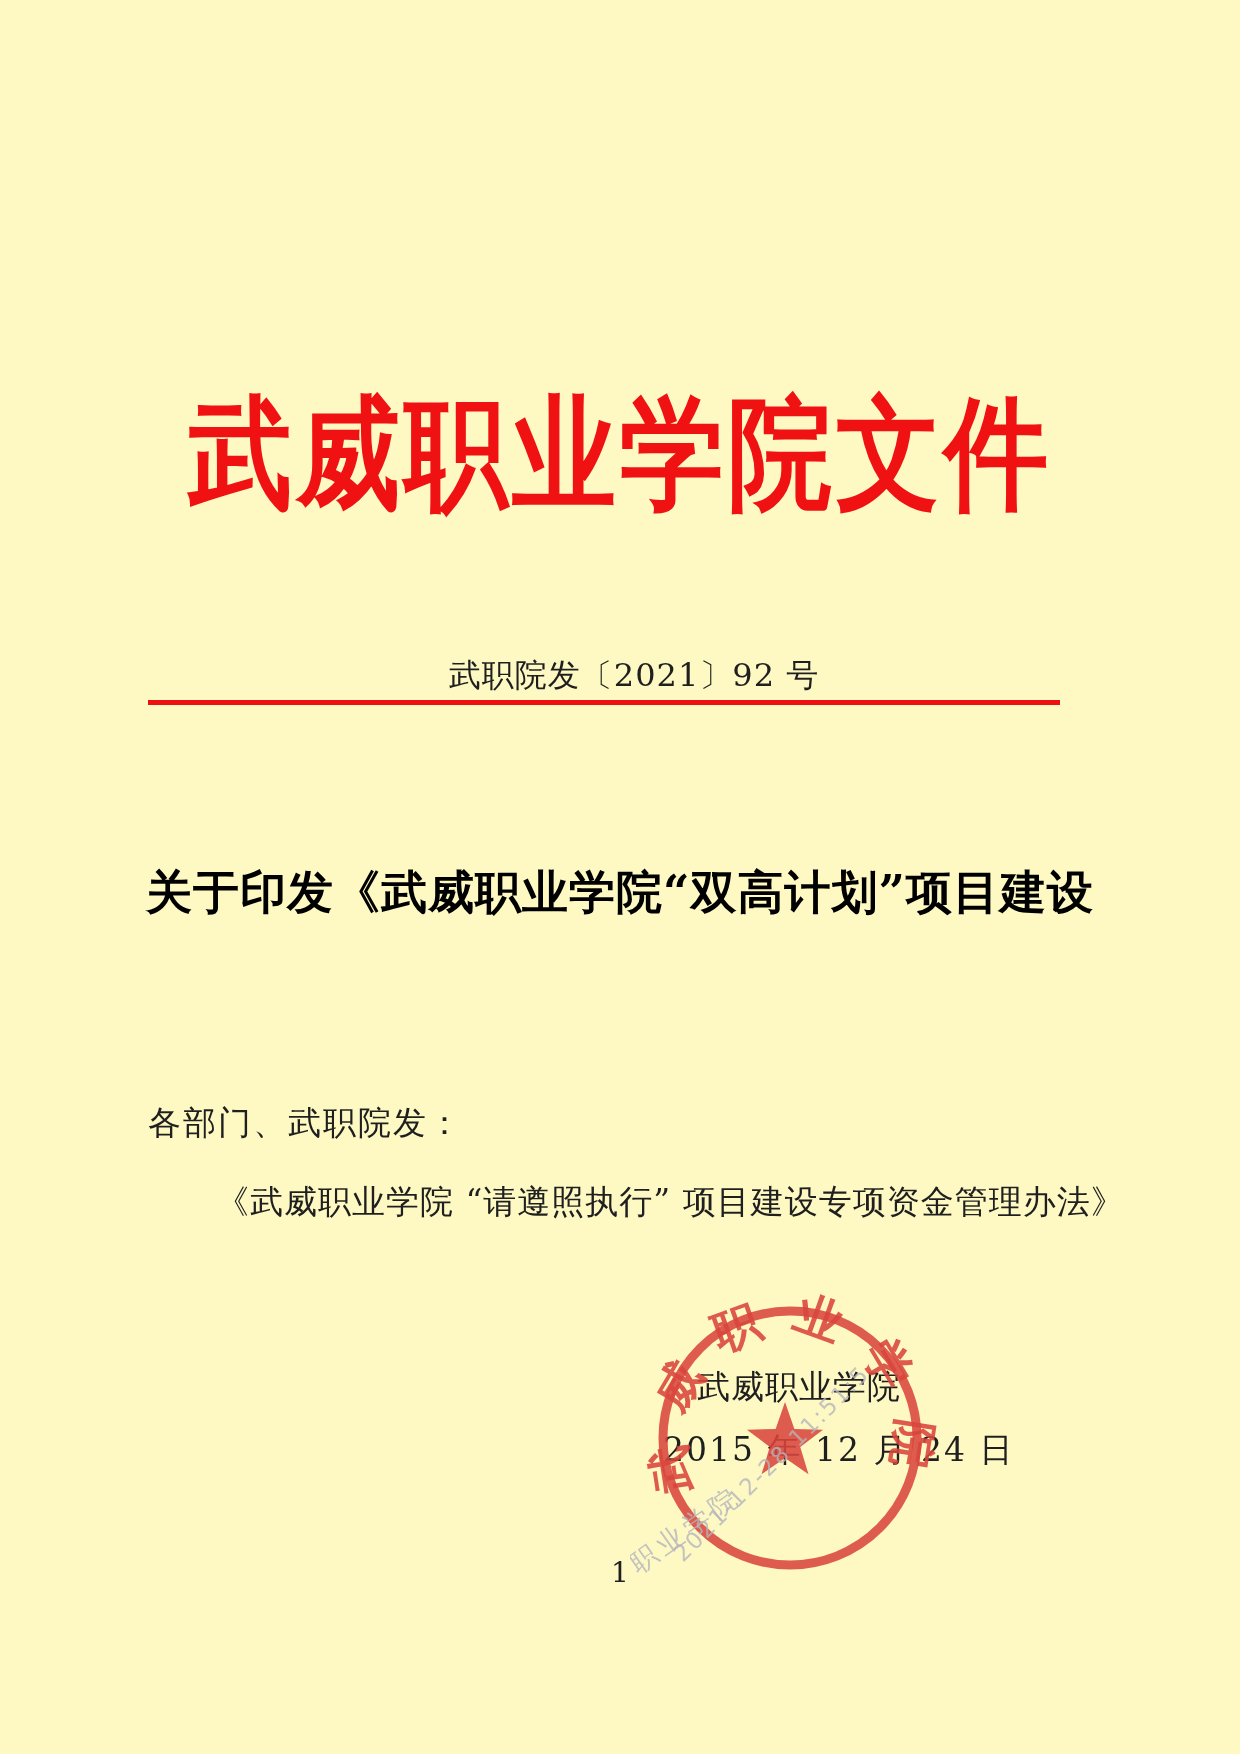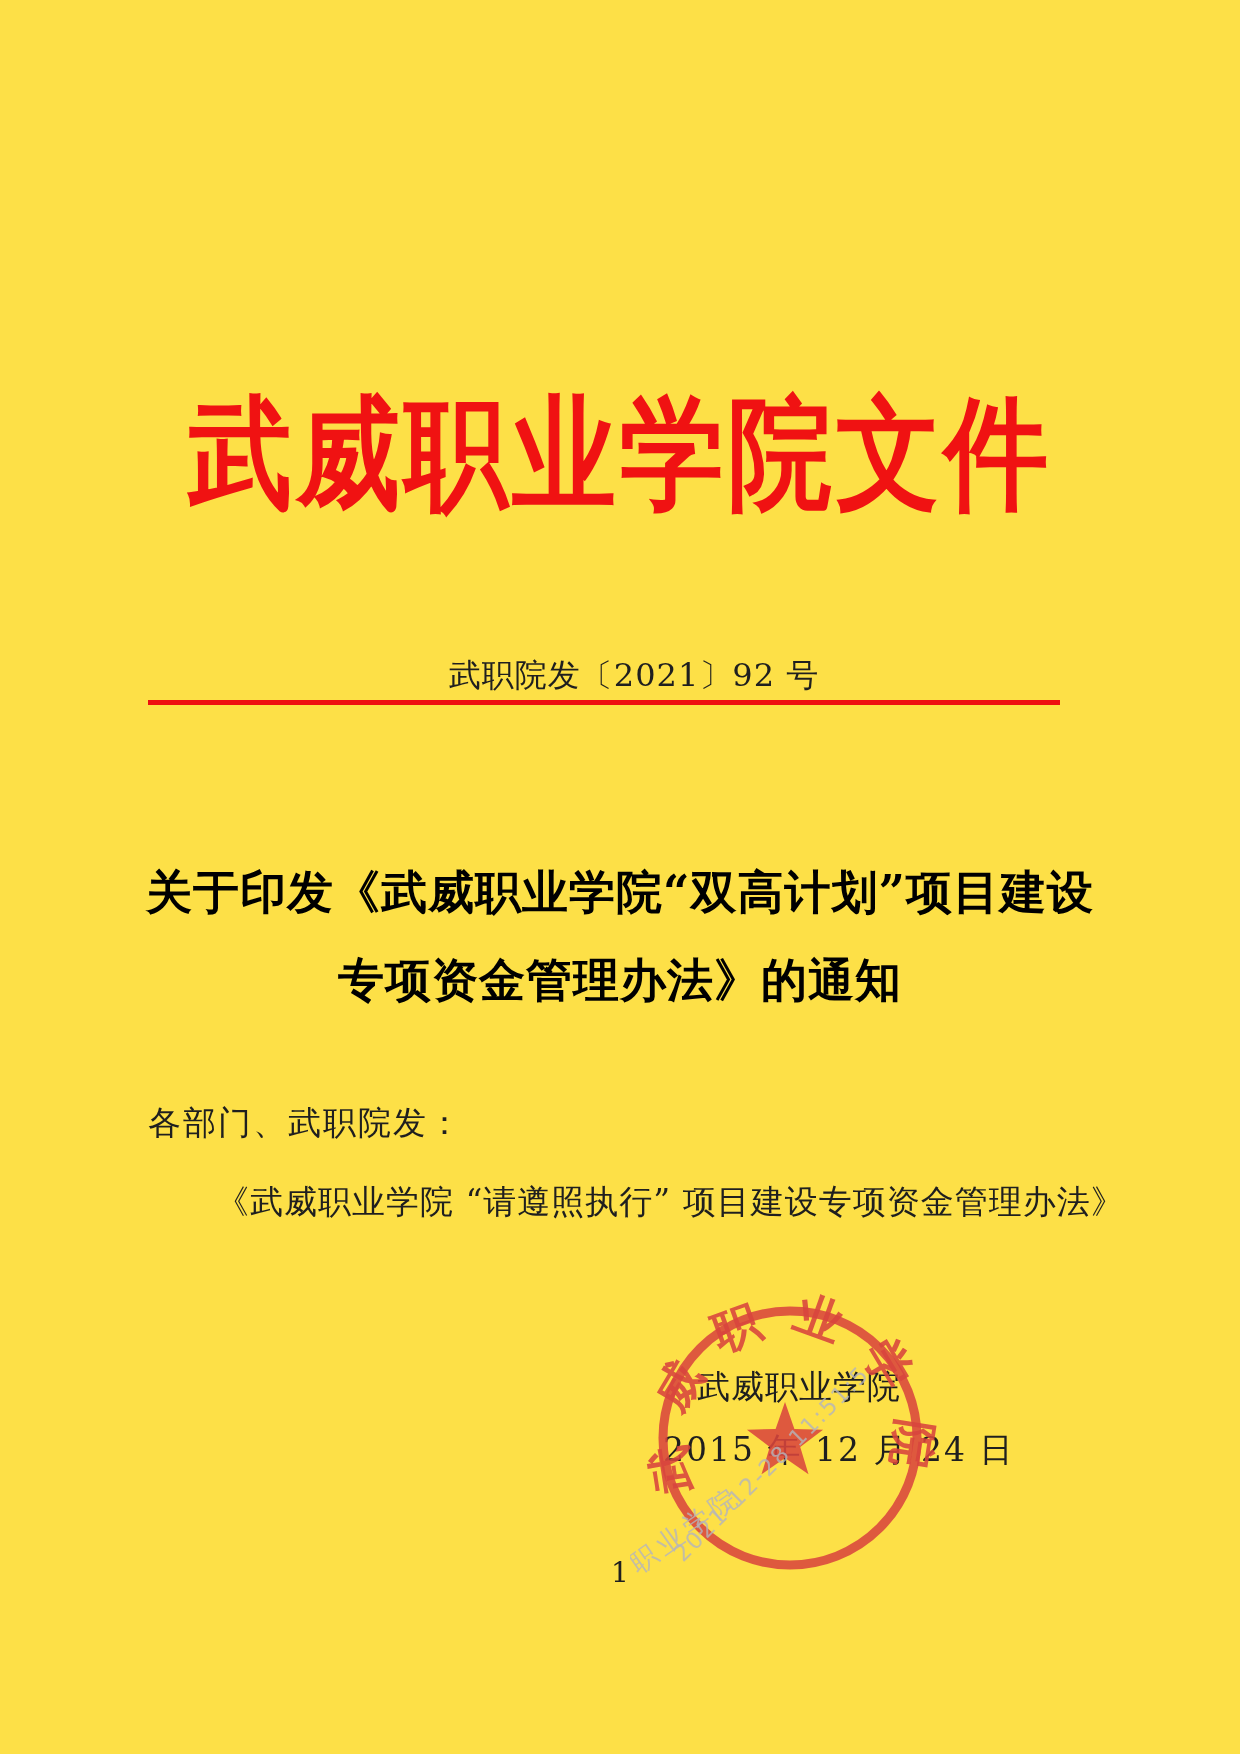--- a/index.html
+++ b/index.html
@@ -8,21 +8,21 @@
     --seal_red:#d9453d;
     --text_black:#1f1f1f;
     --watermark_gray:#b5b5bc;
   }
   *{margin:0;padding:0;box-sizing:border-box;}
   html,body{background:#ffffff;}
   .page{
     position:relative;
     width:1240px;
     height:1754px;
-    background:#fde047;
+    background:#fef9c3;
     overflow:hidden;
     font-family:"DejaVu Serif","Liberation Serif",serif;
     color:var(--text_black);
   }
   .masthead{
     position:absolute;
     top:392px;
     left:0;
     width:100%;
     text-align:center;
@@ -155,21 +155,20 @@
 <div class="page">
 
   <div class="masthead">武威职业学院文件</div>
 
   <div class="doc-number">武职院发〔2021〕92 号</div>
 
   <div class="red-line"></div>
 
   <div class="doc-title">
     <div>关于印发《武威职业学院“双高计划”项目建设</div>
-    <div>专项资金管理办法》的通知</div>
   </div>
 
   <div class="salutation">各部门、武职院发：</div>
 
   <div class="para1">《武威职业学院 “请遵照执行” 项目建设专项资金管理办法》</div>
 
 
   <div class="signature">武威职业学院</div>
 
   <div class="issue-date">2015 年 12 月 24 日</div>

